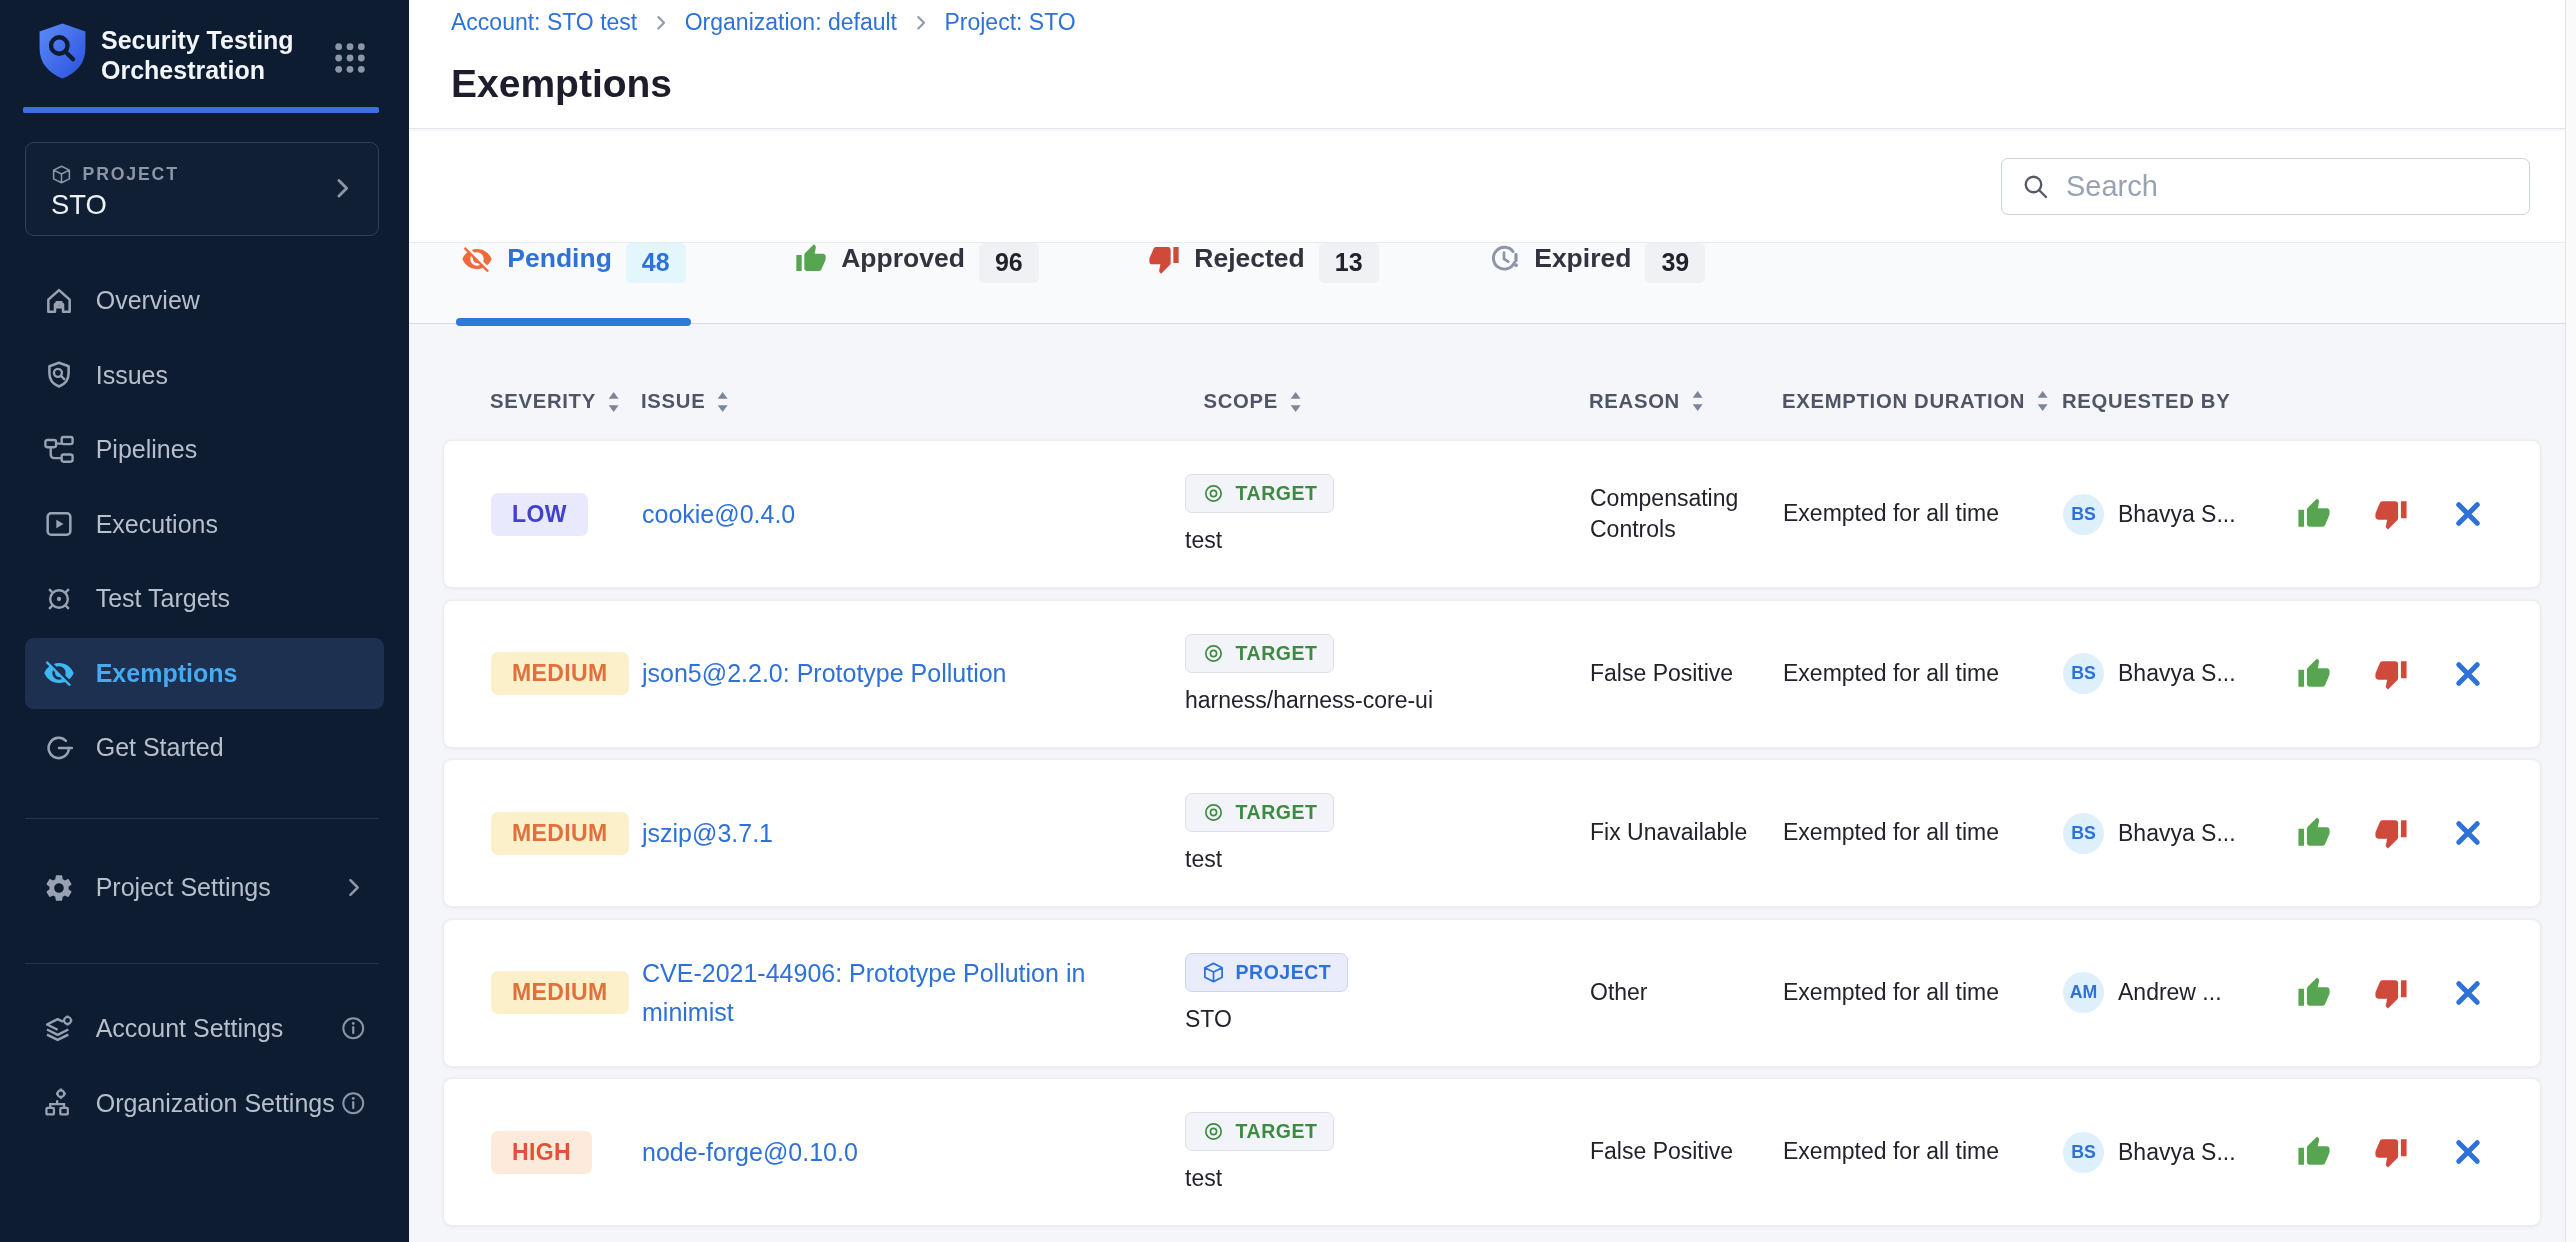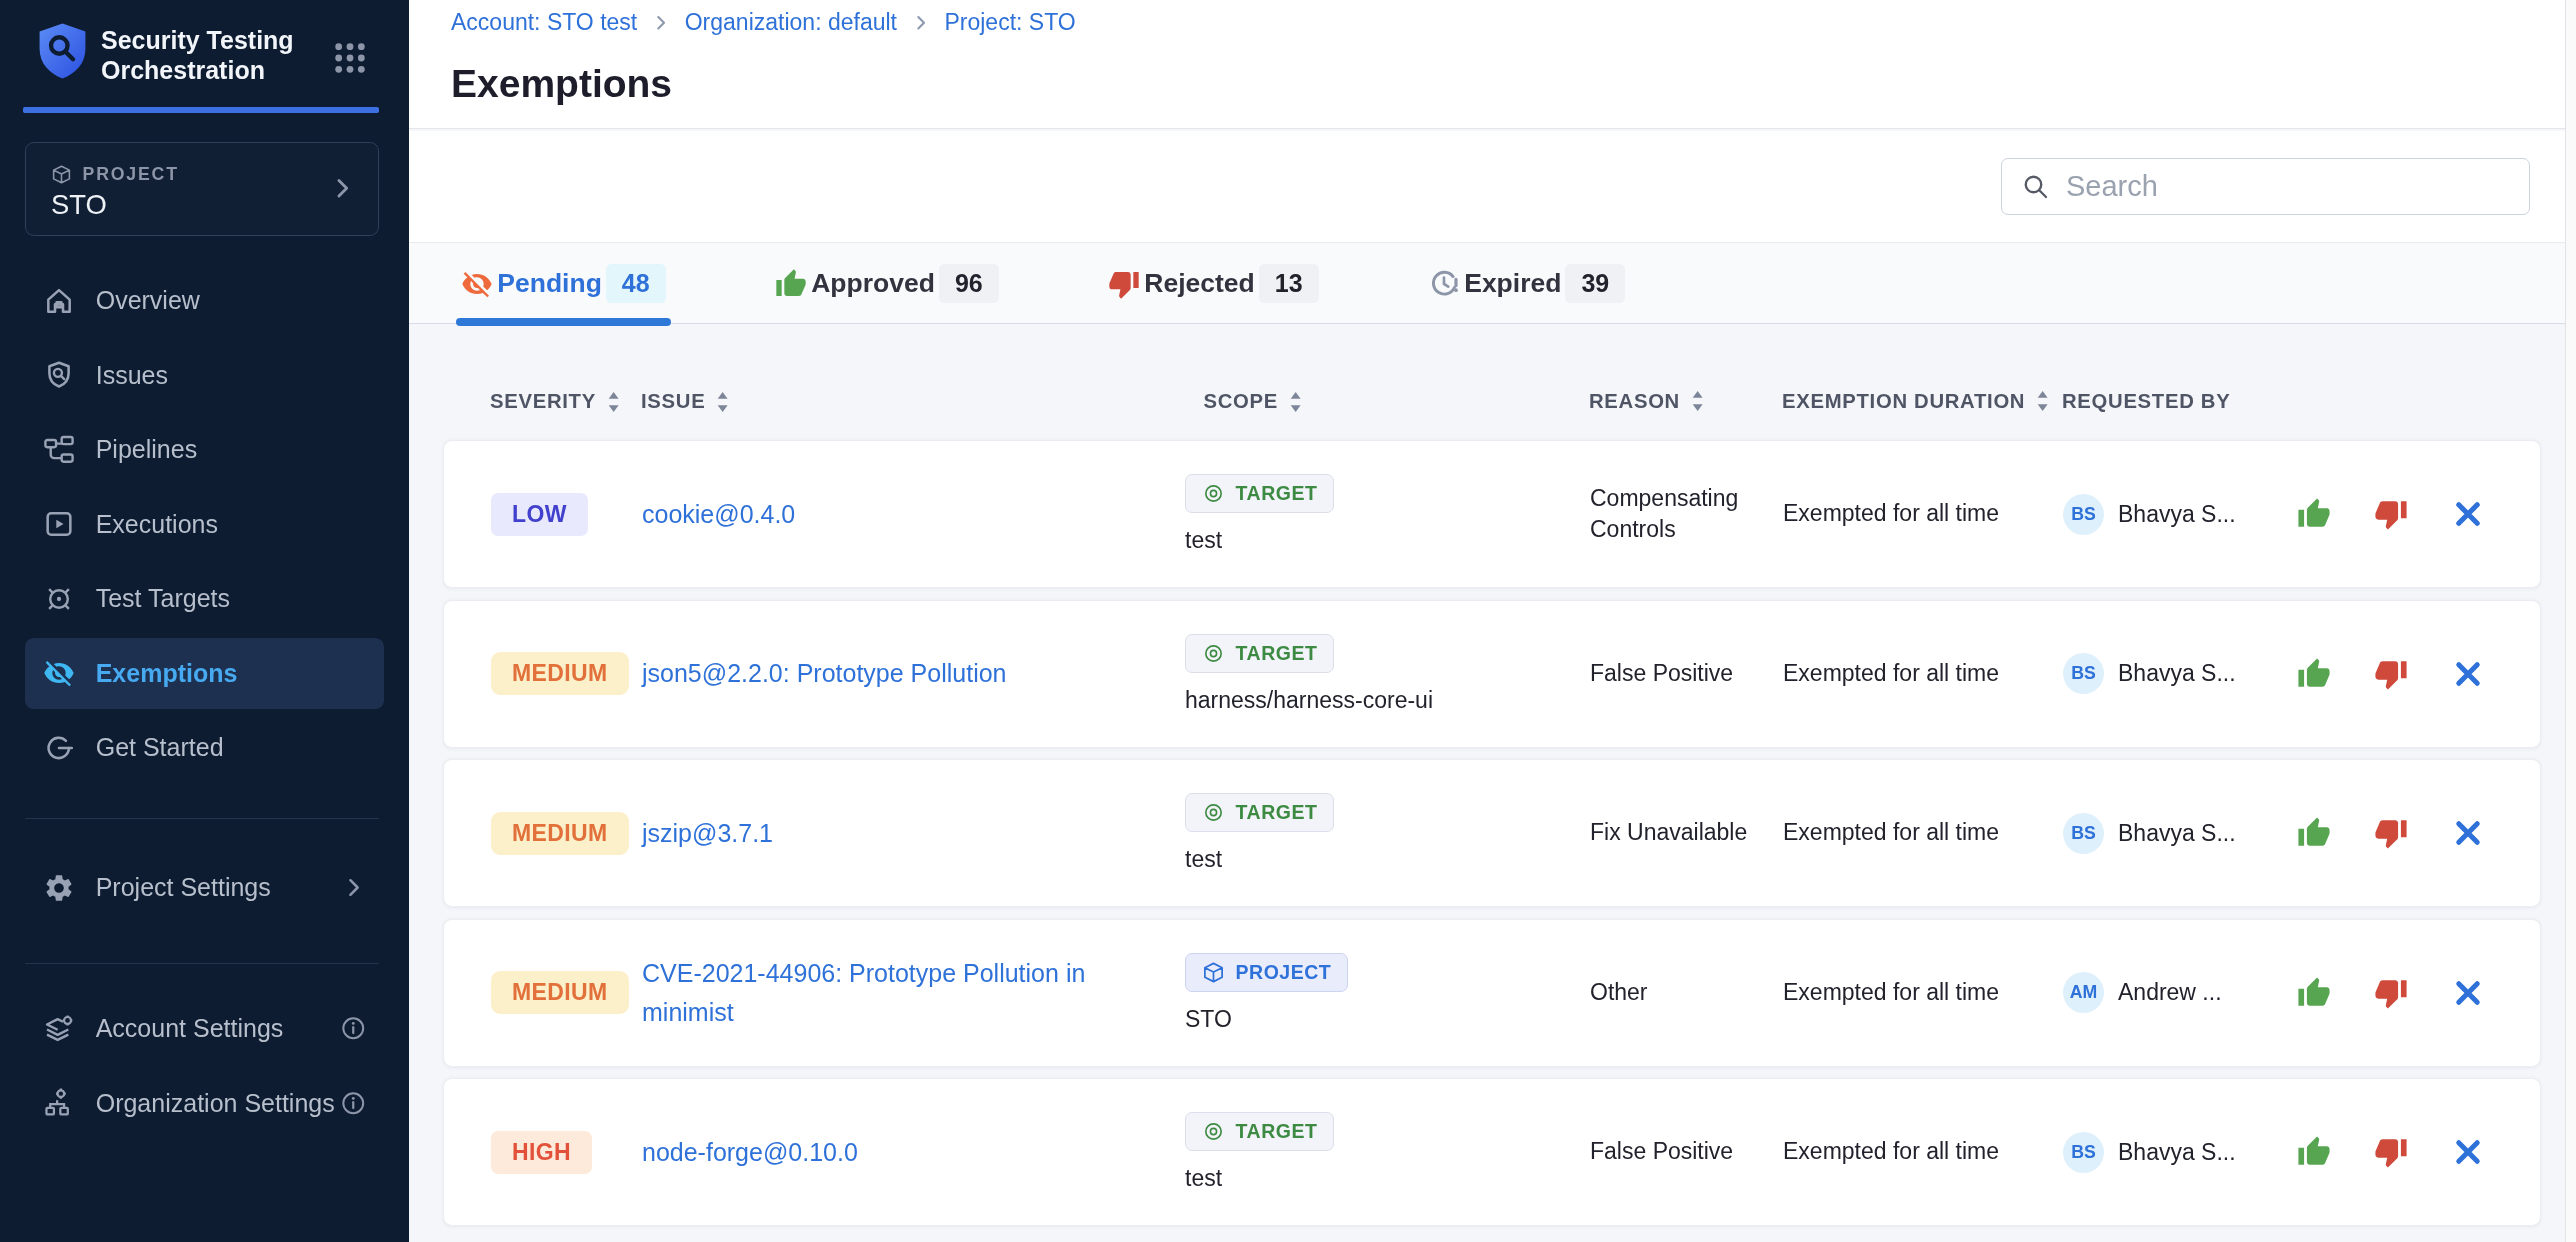--- a/index.html
+++ b/index.html
@@ -55,21 +55,21 @@
   .search-wrap { position:absolute; right:46px; top:27.4px; width:529px; height:57px; }
   .search-wrap input { width:100%; height:100%; border:1.8px solid #ccd2de; border-radius:7px;
                        padding:0 17.7px 0 64px; font-size:29px; color:#33333f; background:#fff;
                        font-family:"Liberation Sans", sans-serif; outline:none; }
   .search-wrap input::placeholder { color:#9aa2b0; }
   .search-icon { position:absolute; left:19.5px; top:13.3px; width:30px; height:30px; }
 
   .tab-band { position:absolute; left:0; top:242px; width:2167px; height:82px; background:#f9fafc;
               border-top:1.8px solid #e8eaef; border-bottom:1.8px solid #d8dbe4; }
   .tabs { position:absolute; left:47px; top:0; height:82px; display:flex; gap:99px; }
-  .tab { position:relative; display:flex; align-items:center; gap:4px; height:81px;
+  .tab { position:relative; display:flex; align-items:flex-start; gap:14px; height:81px;
          font-size:26.5px; font-weight:600; color:#33333f; cursor:pointer; padding:0 5.3px; }
   .tab .ticon { width:32px; height:32px; }
   .tab .count { padding:5.3px 16px; border-radius:5.3px; background:#f0f1f5; font-size:25px;
                 font-weight:700; color:#22222c; }
   .tab.active { color:#2e71d8; }
   .tab.active .count { background:#e3f6fb; color:#2e71d8; }
   .tab.active::after { content:""; position:absolute; left:0; right:0; bottom:-1.8px; height:8px;
                        background:#2e78d8; border-radius:4.4px; }
 
   
@@ -90,21 +90,21 @@
   .th-scope-pad { padding-left:19.5px; }
 
   .rows { position:absolute; left:34px; top:115px; width:2098px; display:flex;
           flex-direction:column; gap:11.5px; }
   .row-card { width:2098px; height:148px; background:#ffffff; border-radius:8.8px;
               border:0.9px solid #ececf2; box-shadow:0 0.9px 3.5px rgba(30,40,70,0.06); }
 
   .sev-badge { display:inline-block; padding:8px 21px; border-radius:7px; font-size:23px;
                font-weight:700; letter-spacing:0.4px; }
   .sev-low    { background:#e9e9fd; color:#4141cd; }
-  .sev-medium { background:#fcf0cb; color:#e2703a;border-radius:9px; }
+  .sev-medium { background:#fcf0cb; color:#e2703a; }
   .sev-high   { background:#fdeada; color:#e2523a; }
 
   .issue-link { font-size:25px; font-weight:500; color:#2e71d8; line-height:1.55;
                 text-decoration:none; cursor:pointer; max-width:513px; display:inline-block; }
 
   .c-scope { display:flex; flex-direction:column; align-items:flex-start; justify-content:center; gap:14px; }
   .scope-badge { display:inline-flex; align-items:center; gap:10.6px; padding:7px 16px;
                  border-radius:7px; font-size:19.5px; font-weight:700; letter-spacing:0.5px; }
   .scope-badge .sicon { width:23px; height:23px; }
   .scope-target  { background:#f3f3fa; border:1.8px solid #dcdfeb; color:#3d8b42; }

